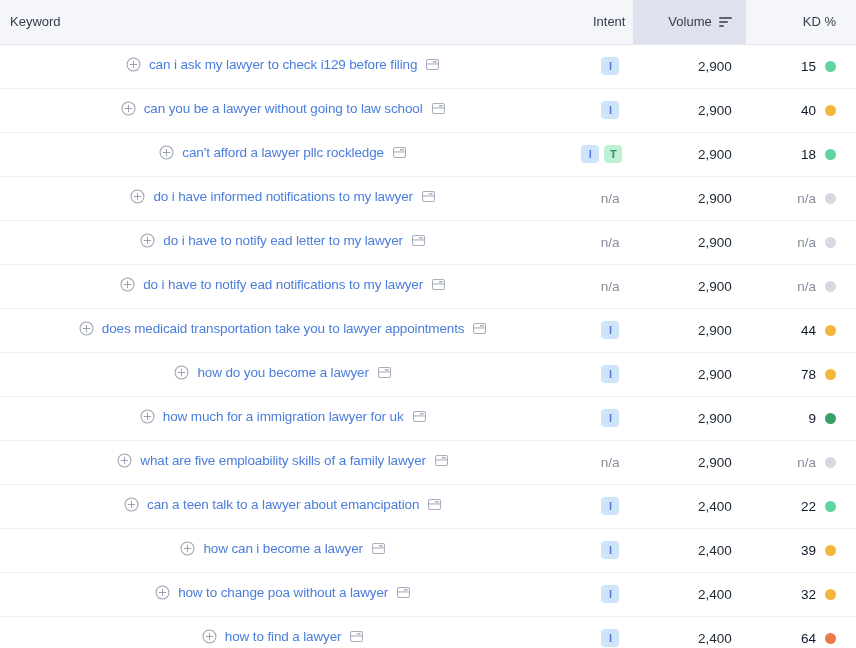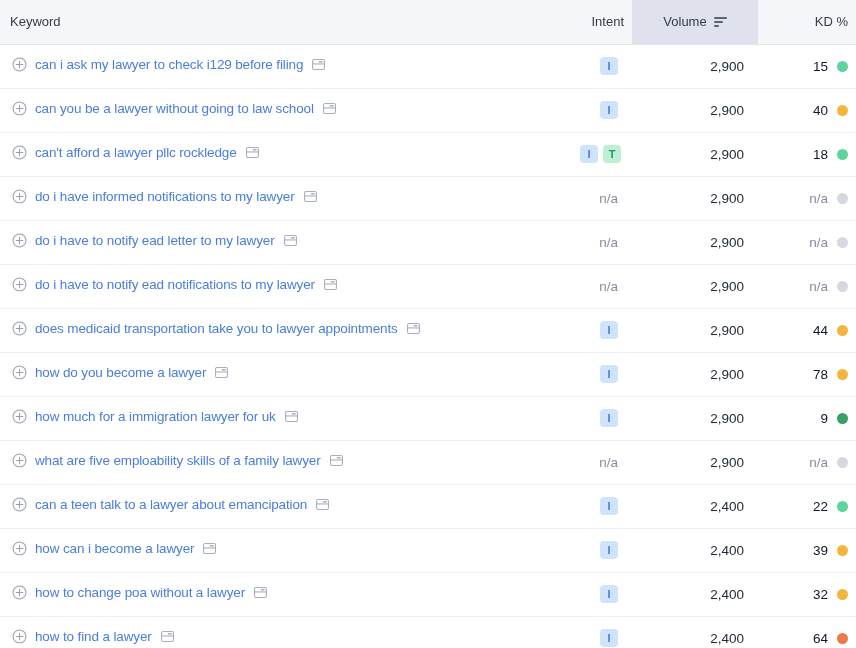--- a/index.html
+++ b/index.html
@@ -32,21 +32,21 @@
     font-size: 13px;
     color: #333c4a;
     padding: 0 14px;
     border-bottom: 1px solid #e4e6ef;
     vertical-align: middle;
     box-sizing: border-box;
     white-space: nowrap;
   }
   th.col-keyword { text-align: left; width: 566px; padding-left: 10px; margin-left: 8px; }
   th.col-intent  { text-align: right; width: 66px; padding-right: 8px; }
-  th.col-volume  { text-align: center; width: 126px; padding-right: 14px;
+  th.col-volume  { text-align: right; width: 112px; padding-right: 14px;
                    background: #dfe1ec; }
   th.col-kd      { text-align: right; width: 110px; padding-right: 20px; }
 
   .th-inner {
     display: inline-flex;
     align-items: center;
     gap: 7px;
   }
 
   .sort-icon {
@@ -73,21 +73,21 @@
     background: #ffffff;
   }
   .keyword-table td {
     border-bottom: 1px solid #eceef4;
     padding: 0 14px;
     font-size: 13.5px;
     vertical-align: middle;
     box-sizing: border-box;
     white-space: nowrap;
   }
-  td.cell-keyword { text-align: left; padding-left: 12px; }
+  td.cell-keyword { text-align: center; padding-left: 12px; }
   td.cell-intent  { text-align: right; padding-right: 14px; }
   td.cell-volume  { text-align: right; padding-right: 14px;
                     font-size: 13.5px; color: #222b38; }
   td.cell-kd      { text-align: right; padding-right: 20px; }
 
   
   .kw-wrap {
     display: inline-flex;
     align-items: center;
     gap: 8px;

